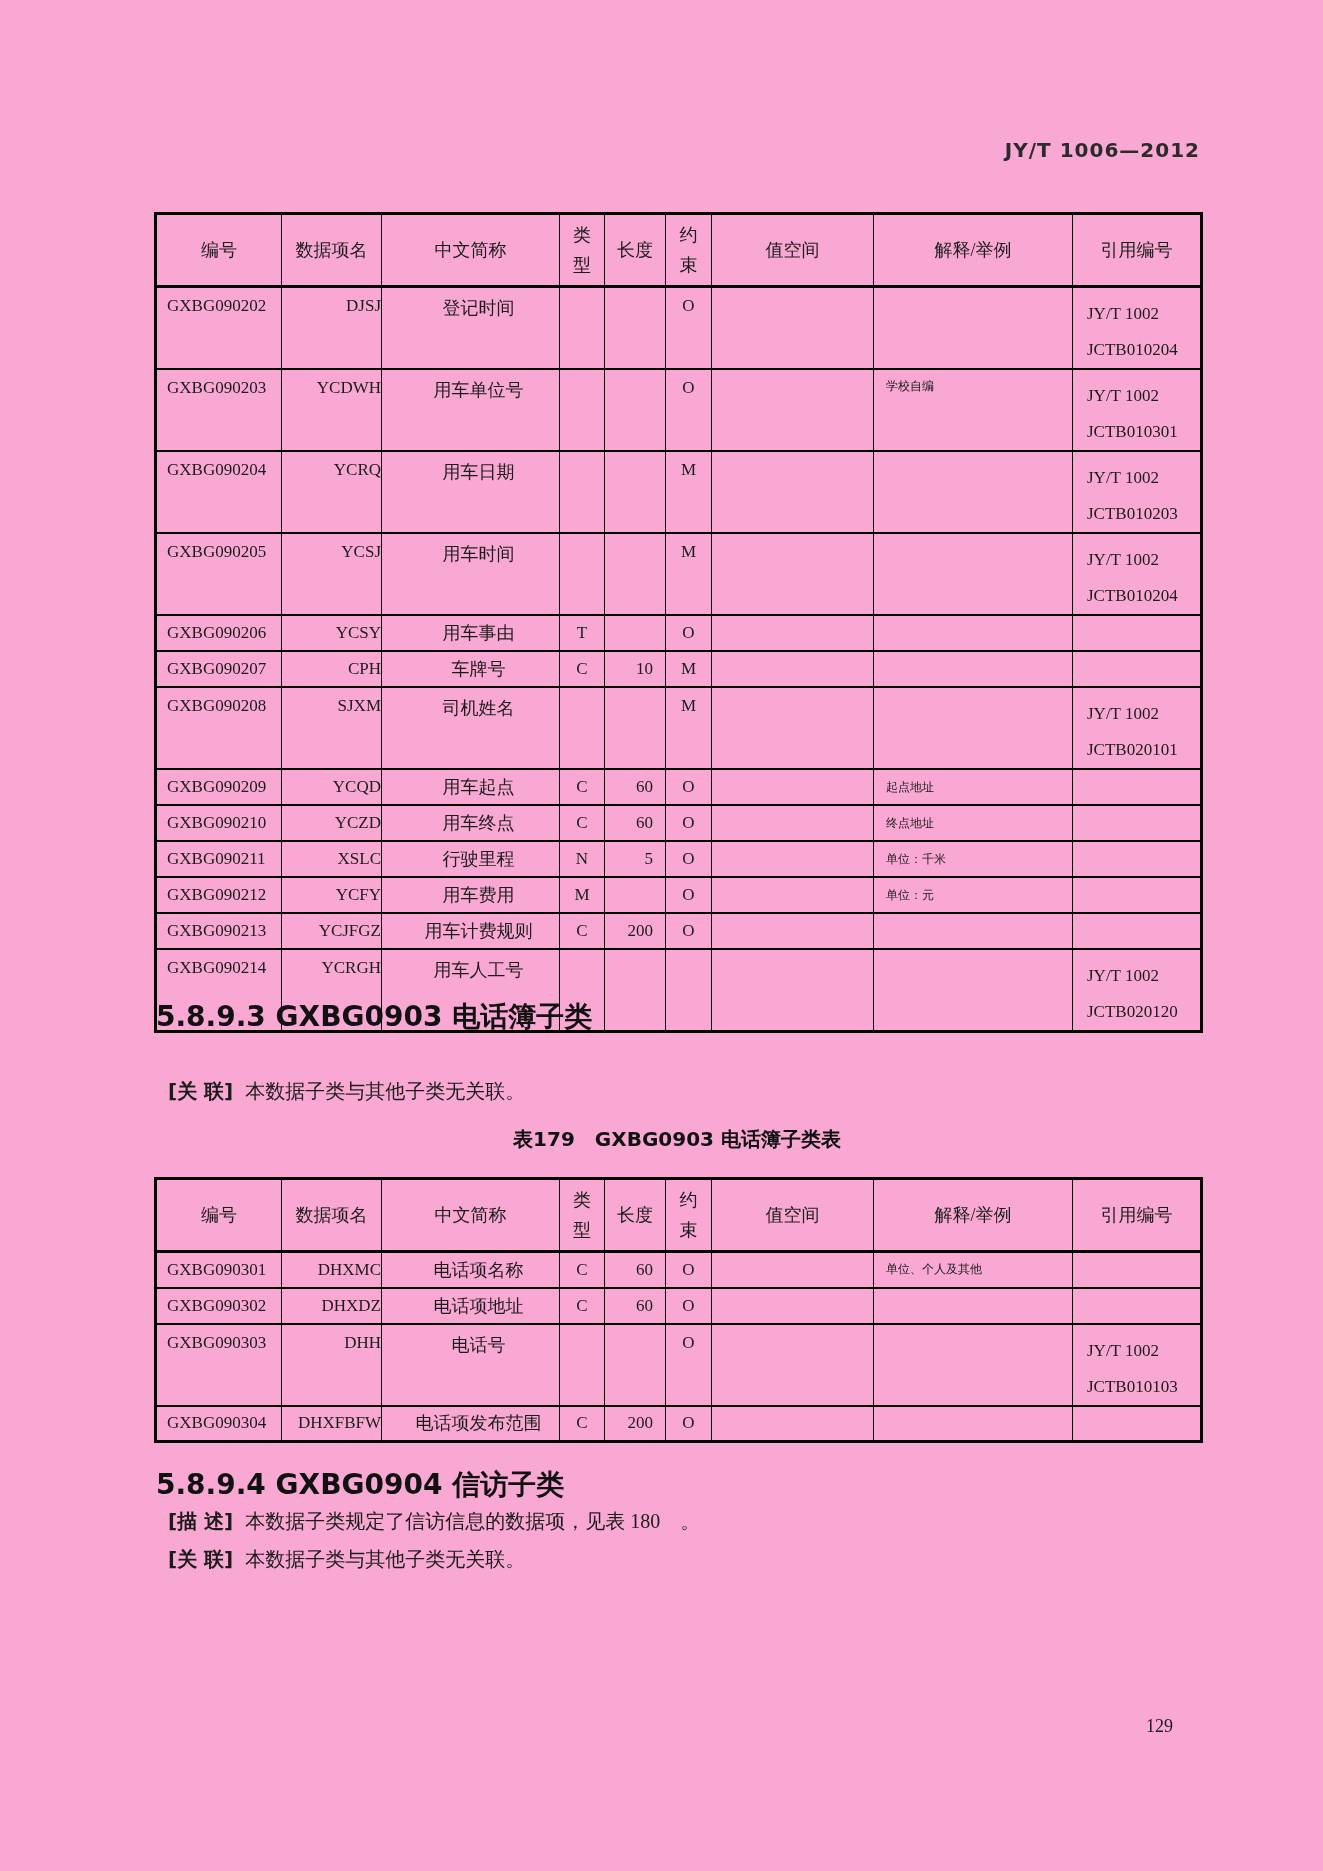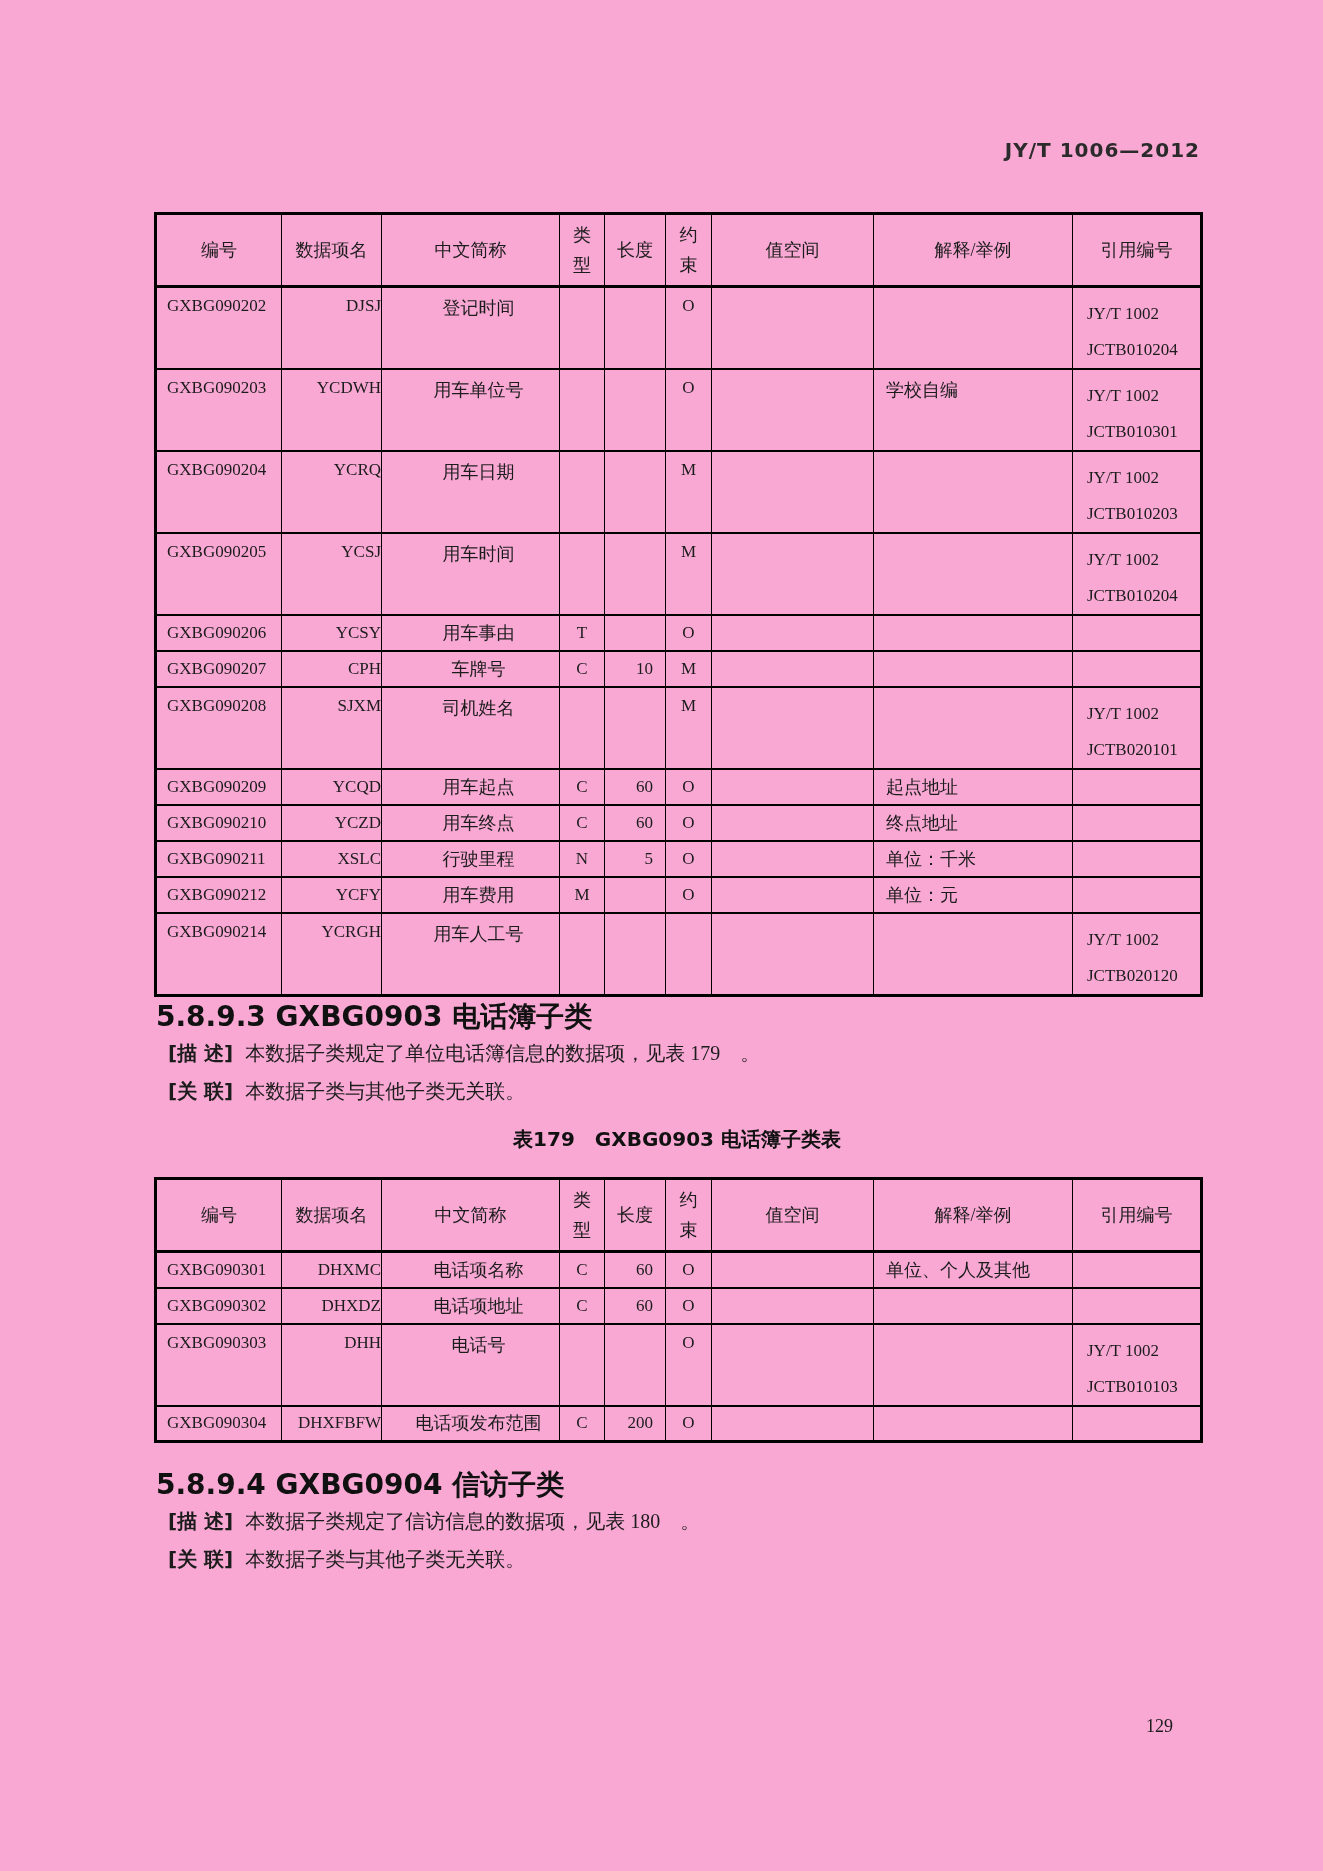--- a/index.html
+++ b/index.html
@@ -51,21 +51,21 @@
   }
   table.data-table td { height: 36px; vertical-align: middle; }
   table.data-table tr.tall td { height: 72px; vertical-align: top; padding-top: 8px; }
   td.c1 { padding-left: 10px; text-align: left; font-size: 17px; }
   td.c2 { padding-left: 8px;  text-align: right; }
   td.c3 { padding-left: 16px; text-align: center; font-size: 18px; }
   td.c4 { text-align: center; }
   td.c5 { padding-right: 12px; text-align: right; }
   td.c6 { text-align: center; }
   td.c7 { padding-left: 8px; text-align: left; }
-  td.c8 { padding-left: 12px; text-align: left; font-size: 18px; }
+  td.c8 { padding-left: 12px; text-align: left; font-size: 12px; }
   td.c9 { padding-left: 14px; text-align: left; }
   .ref-line { line-height: 36px; white-space: nowrap; }
   tr.tall td.c9 { padding-top: 4px; }
   .section-heading {
     position: absolute;
     left: 156px;
     font-family: "DejaVu Sans", "Liberation Sans", sans-serif;
     font-weight: bold;
     font-size: 28px;
     color: #111;
@@ -263,42 +263,50 @@
           <td class="c1">GXBG090212</td>
           <td class="c2">YCFY</td>
           <td class="c3">用车费用</td>
           <td class="c4">M</td>
           <td class="c5"></td>
           <td class="c6">O</td>
           <td class="c7"></td>
           <td class="c8">单位：元</td>
           <td class="c9"></td>
         </tr>
+        <tr>
+          <td class="c1">GXBG090213</td>
+          <td class="c2">YCJFGZ</td>
+          <td class="c3">用车计费规则</td>
+          <td class="c4">C</td>
+          <td class="c5">200</td>
+          <td class="c6">O</td>
+          <td class="c7"></td>
+          <td class="c8"></td>
+          <td class="c9"></td>
+        </tr>
         <tr class="tall">
           <td class="c1">GXBG090214</td>
           <td class="c2">YCRGH</td>
           <td class="c3">用车人工号</td>
           <td class="c4"></td>
           <td class="c5"></td>
           <td class="c6"></td>
           <td class="c7"></td>
           <td class="c8"></td>
           <td class="c9">
             <div class="ref-line">JY/T 1002</div>
             <div class="ref-line">JCTB020120</div>
           </td>
         </tr>
       </tbody>
   </table>
 
   <div class="section-heading" style="top:998px;">5.8.9.3  GXBG0903 电话簿子类</div>
 
-  <div class="para" style="top:1040px;">
-    <span class="bracket-label">[描 述]</span><span>本数据子类规定了单位电话簿信息的数据项，见表 179　。</span>
-  </div>
   <div class="para" style="top:1078px;">
     <span class="bracket-label">[关 联]</span><span>本数据子类与其他子类无关联。</span>
   </div>
 
   <div class="table-caption" style="top:1126px;">表179　GXBG0903 电话簿子类表</div>
 
   <table class="data-table" id="table2" style="top:1177px;">
     <colgroup>
       <col style="width:126px">
         <col style="width:100px">

